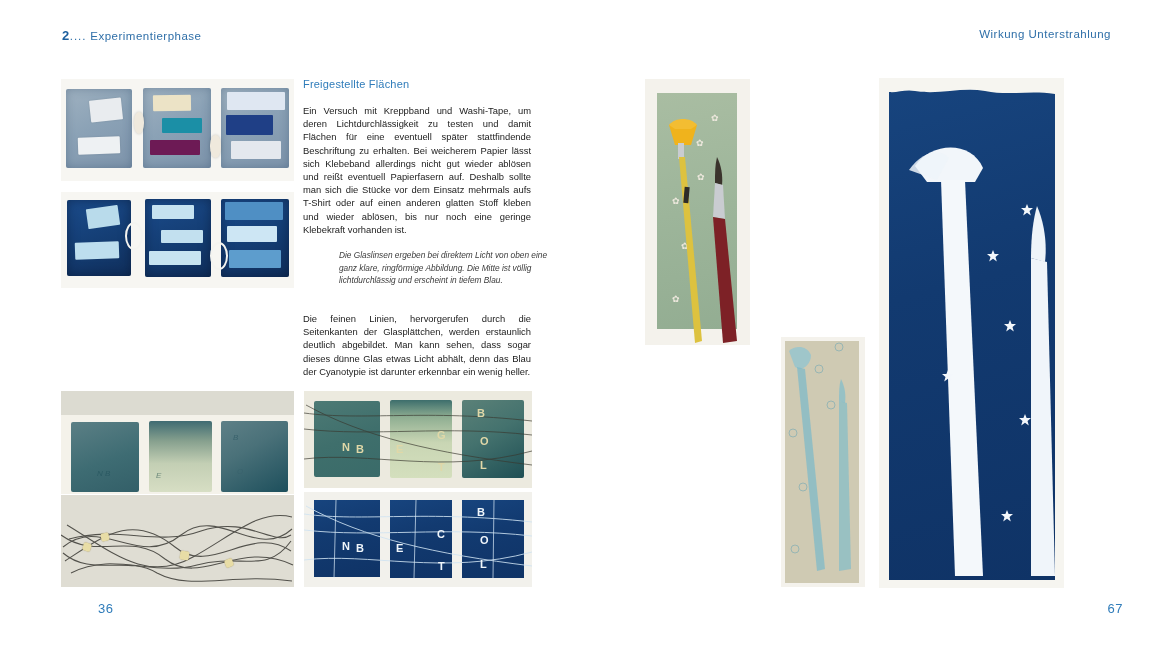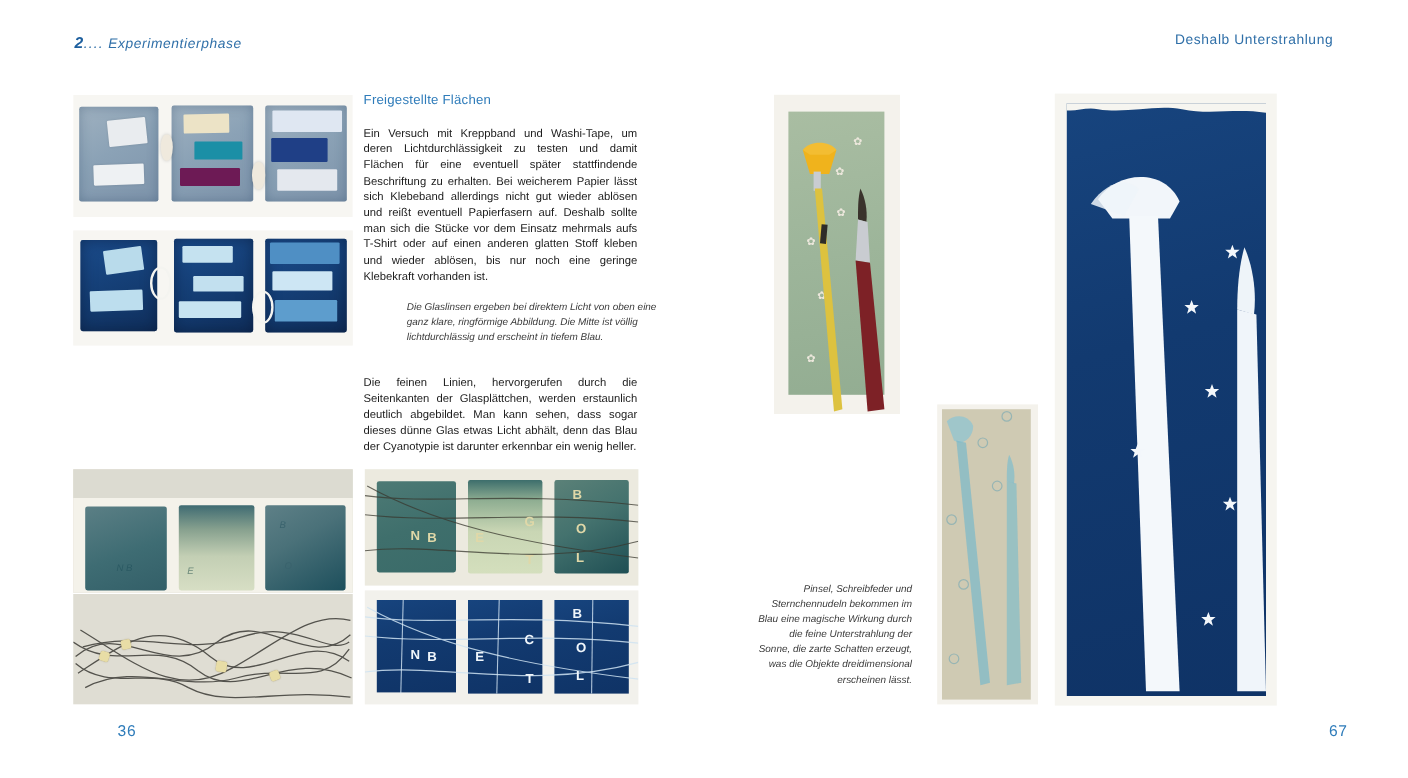--- a/index.html
+++ b/index.html
@@ -11,21 +11,21 @@
     position:relative;
   }
   .spread{position:absolute;inset:0;}
 
   
   .runhead{
     position:absolute;top:28px;
     font-size:11.5px;letter-spacing:.5px;
     color:#2f6fa8;white-space:nowrap;
   }
-  .runhead.left{left:62px;font-style:italic;}
+  .runhead.left{left:62px;}
   .runhead.right{right:62px;}
   .runhead .chapnum{font-weight:bold;font-size:13px;color:#1d5f9e;}
   .runhead .dots{color:#2f6fa8;letter-spacing:1px;}
 
   
   .folio{
     position:absolute;bottom:32px;
     font-size:13px;color:#2f7cba;letter-spacing:.5px;
   }
   .folio.left{left:50px;margin-left:48px;}
@@ -83,21 +83,21 @@
 <body>
 
 <div class="spread">
 
   <div class="runhead left">
     <span class="chapnum">2</span><span class="dots">....</span>
     <span>Experimentierphase</span>
   </div>
 
   <div class="runhead right">
-    <span>Deshalb Unterstrahlung</span>
+    <span>Wirkung Unterstrahlung</span>
   </div>
 
   <div class="folio left">36</div>
   <div class="folio right">67</div>
 
   <div class="photo ph-a" style="left:61px;top:79px;width:233px;height:102px;">
     <div class="ground" style="background:#f7f6f2;"></div>
 
     <div class="sq grey" style="left:5px;top:10px;width:66px;height:79px;"></div>
     <div class="tape" style="left:29px;top:20px;width:32px;height:22px;background:#e9ecef;transform:rotate(-6deg);box-shadow:0 0 2px rgba(0,0,0,.12);"></div>
@@ -298,15 +298,14 @@
             <path d="M0,-6 L1.6,-1.9 L6,-1.9 L2.5,1 L3.8,5.5 L0,2.8 L-3.8,5.5 L-2.5,1 L-6,-1.9 L-1.6,-1.9 Z"></path>
           </g>
       </g>
 
       <g fill="#f6f5f0">
         <path d="M10,8 L176,8 L176,16 C150,12 130,18 106,13 C82,9 60,17 36,13 C26,11 18,15 10,14 Z"></path>
       </g>
     </svg>
   </div>
 
-  <div class="caption right-al" style="left:630px;top:484px;width:130px;">Pinsel, Schreibfeder und Sternchennudeln bekommen im Blau eine magische Wirkung durch die feine Unterstrahlung der Sonne, die zarte Schatten erzeugt, was die Objekte dreidimensional erscheinen lässt.</div>
 
 </div>
 
 </body></html>

